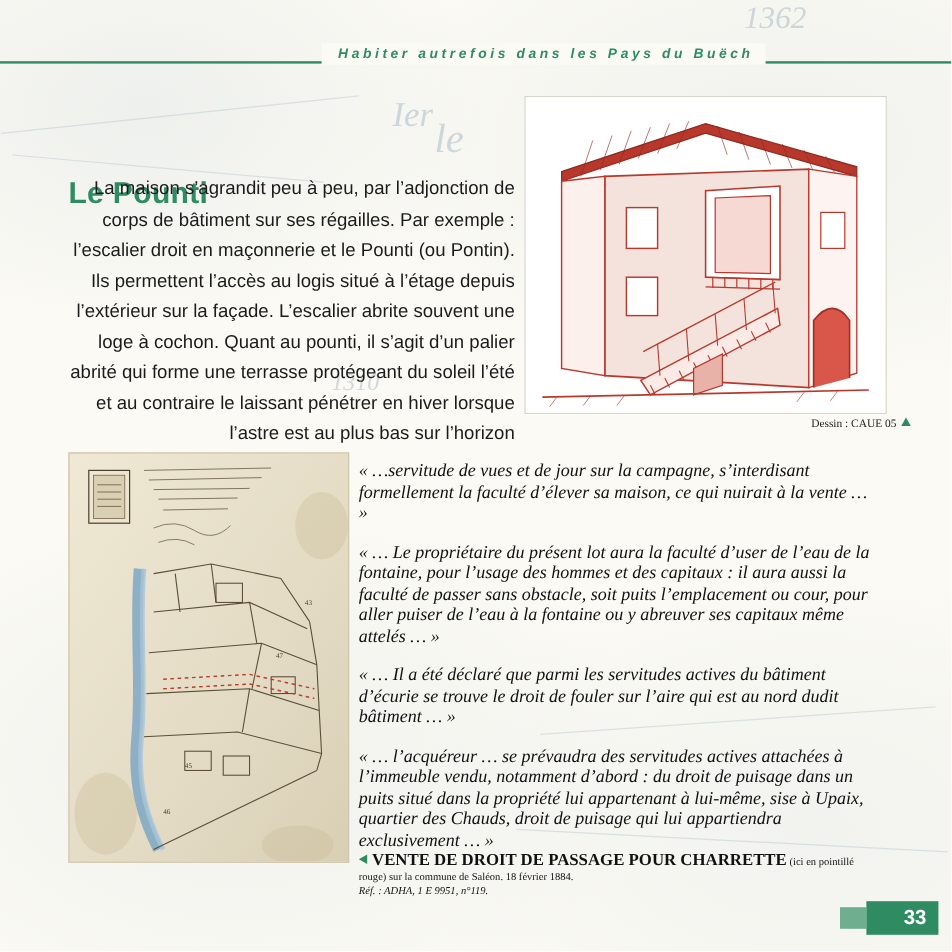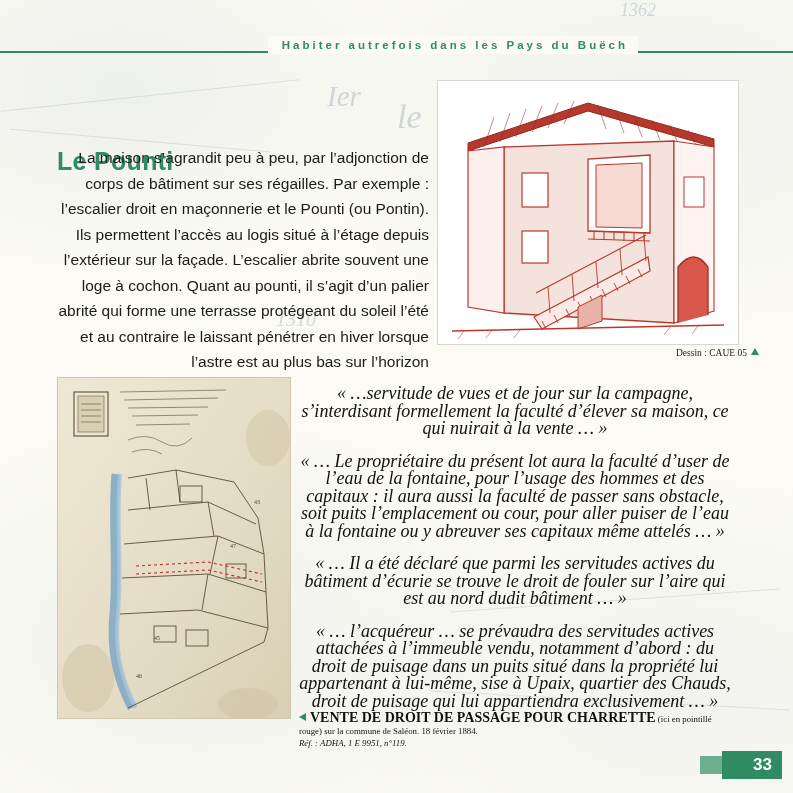--- a/index.html
+++ b/index.html
@@ -47,20 +47,21 @@
     pointer-events: none;
   }
 
   
   .header-band {
     position: absolute;
     left: 0;
     top: 36px;
     width: 698px;
     height: 30px;
+    font-style: italic;
   }
   .header-rule {
     position: absolute;
     left: 0;
     top: 15px;
     width: 793px;
     height: 2px;
     background: #2f8c62;
   }
   .header-title {
@@ -167,24 +168,24 @@
   .map-caption .ital { font-style: italic; }
 
   
   .quotes {
     position: absolute;
     left: 299px;
     top: 385px;
     width: 432px;
     font-family: "Liberation Serif", serif;
     font-style: italic;
-    font-size: 18px;
+    font-size: 15px;
     line-height: 17.5px;
     color: #111;
-    text-align: center;
+    text-align: left;
   }
   .quote { margin-bottom: 15px; }
   .quote:last-child { margin-bottom: 0; }
 
   
   .pagenum-box {
     position: absolute;
     left: 722px;
     top: 751px;
     width: 60px;
@@ -212,23 +213,23 @@
     background: #6fae8e;
   }
 </style>
 </head>
 <body>
 
 <div id="page">
 
   <div class="bg-texture"></div>
 
-  <div class="bg-scribble" style="left:620px; top:0; font-size:18px;">1362</div>
+  <div class="bg-scribble" style="left:620px; top:0; font-size:26px;">1362</div>
   <div class="bg-scribble" style="left:327px; top:80px; font-size:29px; font-weight:normal;">Ier</div>
-  <div class="bg-scribble" style="left:397px; top:98px; font-size:34px;text-align:center;">le</div>
+  <div class="bg-scribble" style="left:362px; top:98px; font-size:34px;text-align:center;">le</div>
   <div class="bg-scribble" style="left:276px; top:308px; font-size:20px;">1310</div>
   <div class="bg-line" style="left:0px; top:95px; width:300px; height:1px; transform:rotate(-6deg);"></div>
   <div class="bg-line" style="left:10px; top:140px; width:260px; height:1px; transform:rotate(5deg);"></div>
   <div class="bg-line" style="left:450px; top:600px; width:330px; height:1px; transform:rotate(-4deg);"></div>
   <div class="bg-line" style="left:430px; top:700px; width:360px; height:1px; transform:rotate(3deg);"></div>
 
   <div class="header-band">
     <div class="header-rule"></div>
     <div class="header-title">Habiter autrefois dans les Pays du Buëch</div>
   </div>

